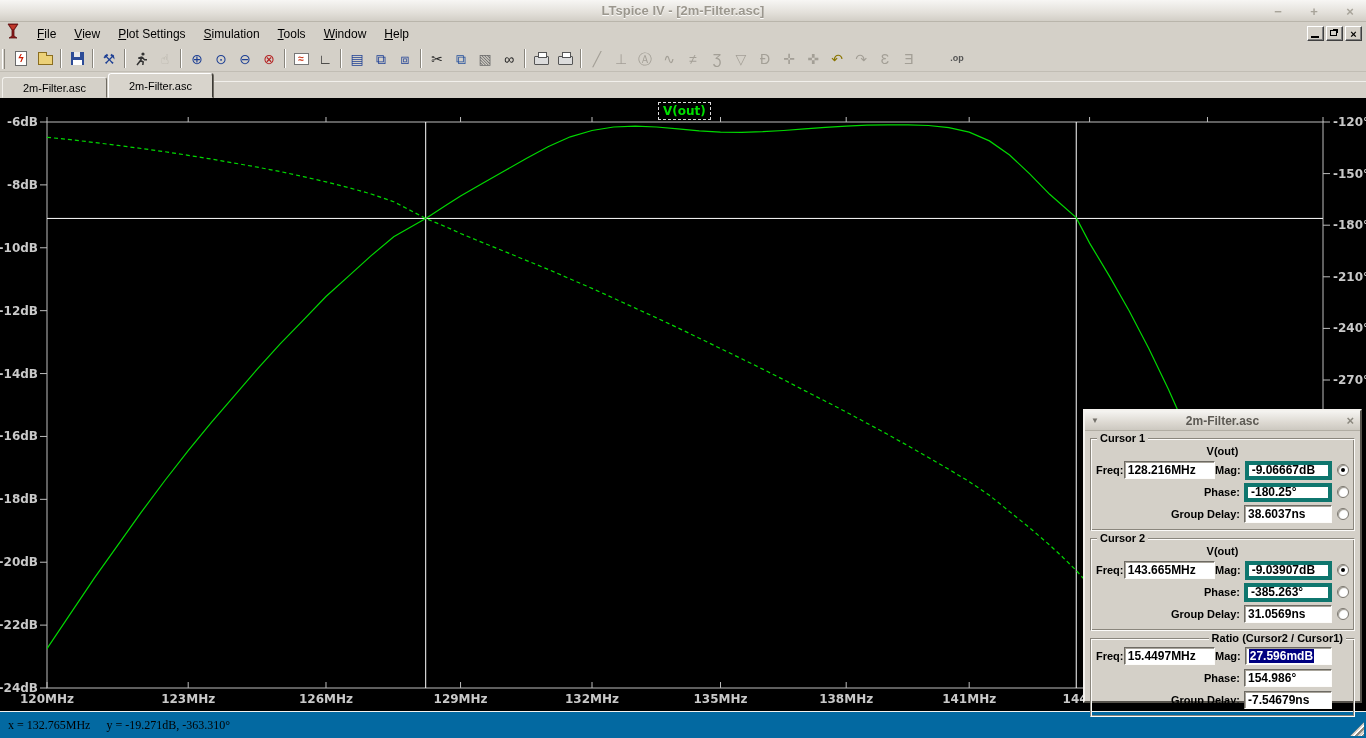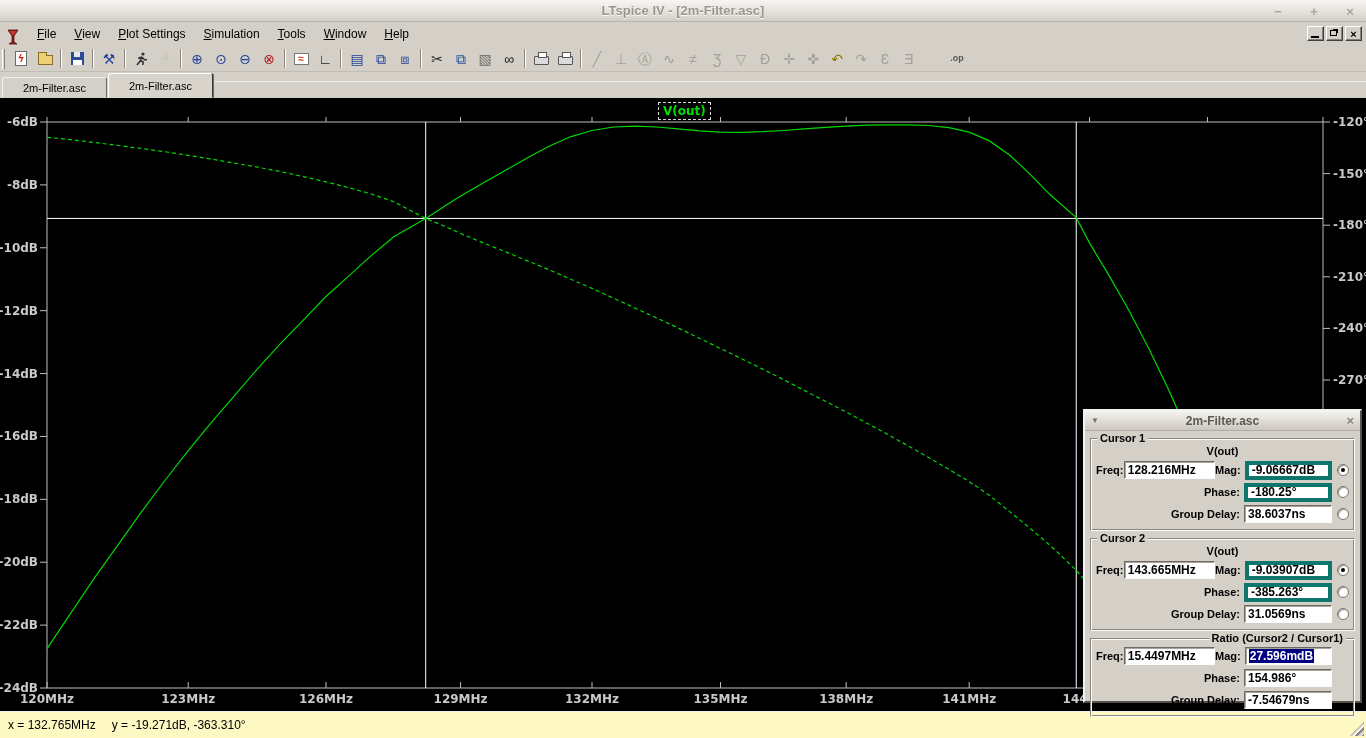--- a/index.html
+++ b/index.html
@@ -10,21 +10,21 @@
   
   .titlebar { position:absolute; left:0; top:0; width:1366px; height:22px;
     background:linear-gradient(#f7f6f4,#e3e0da 60%,#d2cec6); border-bottom:1px solid #b9b5ab;
     display:flex; align-items:center; justify-content:center; }
   .titlebar-title { font-size:13px; font-weight:bold; color:#9b978e; text-shadow:0 1px 0 #fbfaf8; }
   .win-controls { position:absolute; right:6px; top:0; height:22px; display:flex; align-items:center; gap:16px; }
   .win-btn { width:20px; text-align:center; font-size:13px; font-weight:bold; color:#a8a49a; cursor:default; }
 
   
   .menubar { position:absolute; left:0; top:22px; width:1366px; height:24px; background:#d4d0c8;
-    display:flex; align-items:flex-end; }
+    display:flex; align-items:flex-start; }
   .appicon { width:18px; height:18px; margin:0 6px 0 4px; display:flex; align-items:center; justify-content:center; }
   .menus { display:flex; align-items:center; height:100%; }
   .menu-item { padding:3px 9px; font-size:12px; color:#000; }
   .menu-item u { text-decoration:underline; }
   .mdi { position:absolute; right:4px; top:4px; display:flex; gap:2px; }
   .mdi-btn { width:17px; height:15px; background:#d4d0c8; border:1px solid;
     border-color:#ffffff #404040 #404040 #ffffff; box-shadow:inset -1px -1px 0 #808080;
     display:flex; align-items:center; justify-content:center; font-size:11px; font-weight:bold; color:#000;
     position:relative; }
   .mdi-min-glyph { position:absolute; left:3px; bottom:2px; width:8px; height:2px; background:#000; }
@@ -91,22 +91,22 @@
   .field.f-val { width:88px; }
   .field.thick { border:4px solid #0f766e; box-shadow:none; height:19px; }
   .radio { width:12px; height:12px; margin-left:5px; border-radius:50%; background:#fff;
     border:1px solid #7a766e; box-shadow:inset 1px 1px 1px #9a968c; position:relative; flex:0 0 12px; }
   .radio.checked::after { content:""; position:absolute; left:3px; top:3px; width:4px; height:4px;
     border-radius:50%; background:#000; }
   .row.noradio { padding-right:17px; }
   .hl { background:#000080; color:#fff; padding:0 1px; }
 
   
-  .statusbar { position:absolute; left:0; top:711px; width:1366px; height:27px; background:#fef9c3;
-    border-top:1px solid #f4f2ee; display:flex; align-items:center; font-size:12px; color:#000; }
+  .statusbar { position:absolute; left:0; top:711px; width:1366px; height:27px; background:#0369a1;
+    border-top:1px solid #f4f2ee; display:flex; align-items:center; font-size:12px; color:#000;font-family:Liberation Serif, serif; }
   .status-x { margin-left:8px; }
   .status-y { margin-left:16px; }
   .grip-corner { position:absolute; right:2px; bottom:2px; width:14px; height:14px;
     background:repeating-linear-gradient(135deg,#d4d0c8 0 2px,#fff 2px 3px,#8a867d 3px 5px);
     clip-path:polygon(100% 0,100% 100%,0 100%); }
 </style>
 </head>
 <body>
 
 <div class="app">

